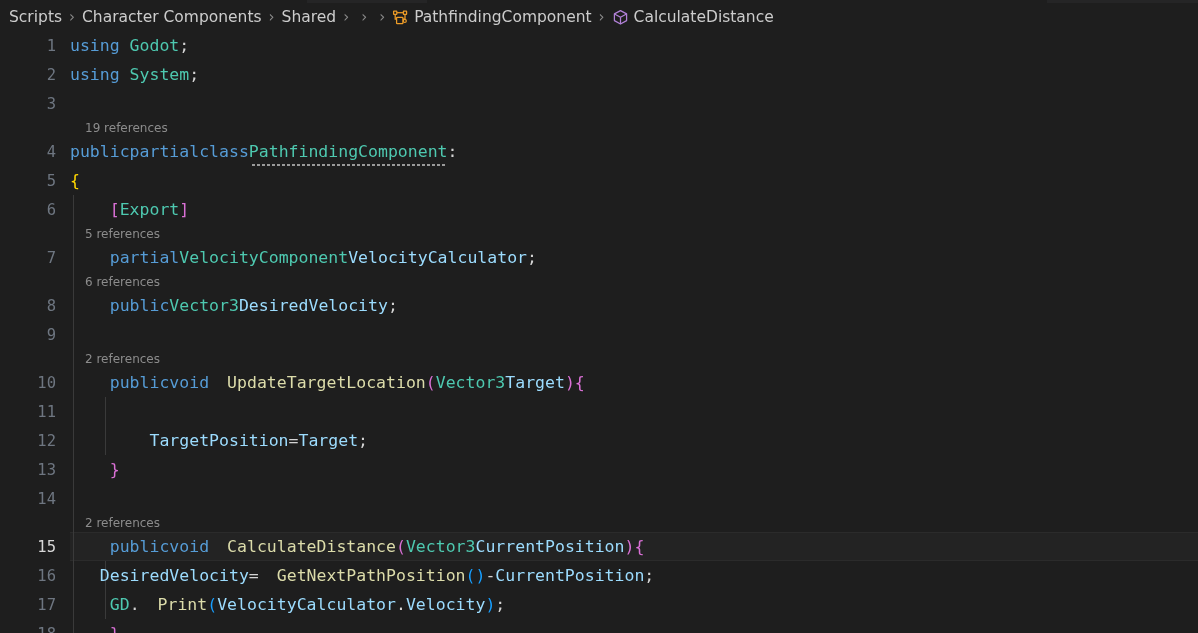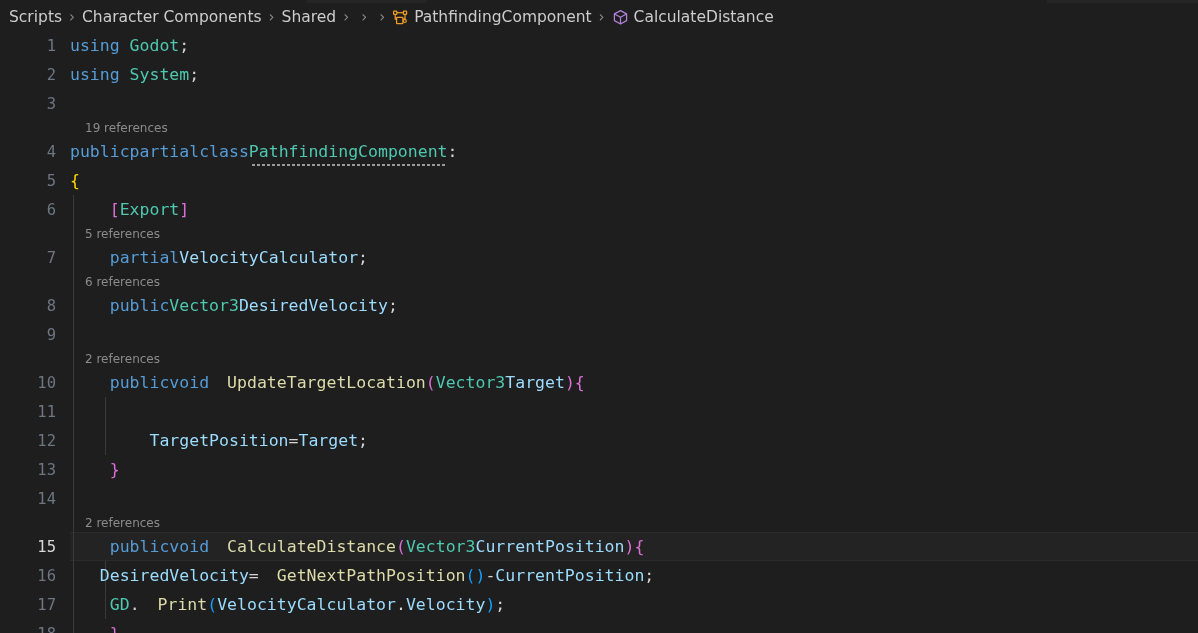--- a/index.html
+++ b/index.html
@@ -190,21 +190,21 @@
     </div>
 
     <div class="row ref">
       <div class="guide g1"></div>
       <div class="reftext">5 references</div>
     </div>
 
     <div class="row">
       <div class="guide g1"></div>
       <div class="gutter">7</div>
-      <div class="content"><span class="pun">    </span><span class="kw">partial</span>  <span class="var">VelocityCalculator</span><span class="pun">;</span></div>
+      <div class="content"><span class="pun">    </span><span class="kw">partial</span> <span class="type">VelocityComponent</span> <span class="var">VelocityCalculator</span><span class="pun">;</span></div>
     </div>
 
     <div class="row ref">
       <div class="guide g1"></div>
       <div class="reftext">6 references</div>
     </div>
 
     <div class="row">
       <div class="guide g1"></div>
       <div class="gutter">8</div>

